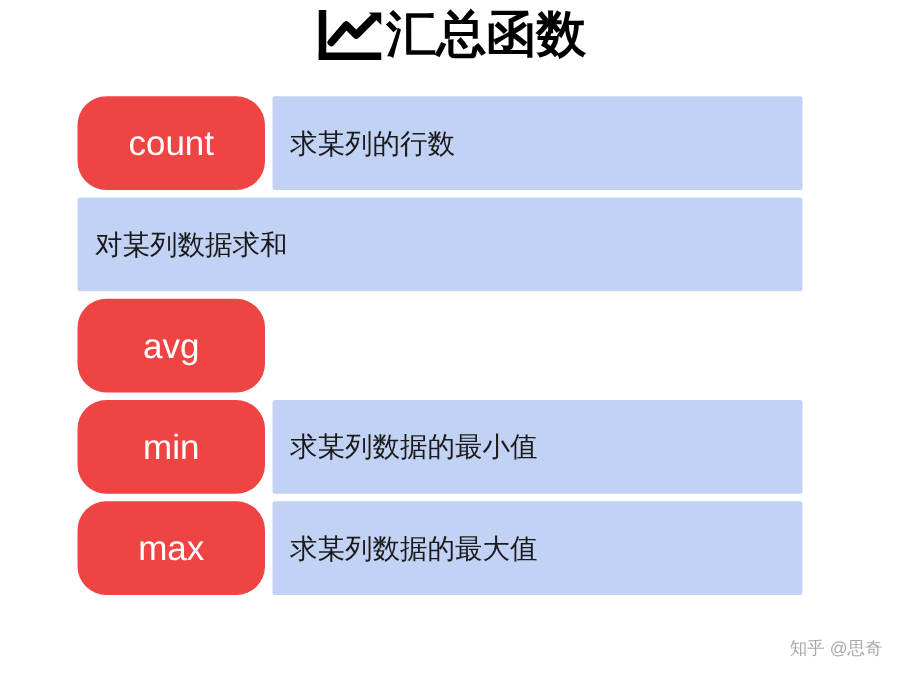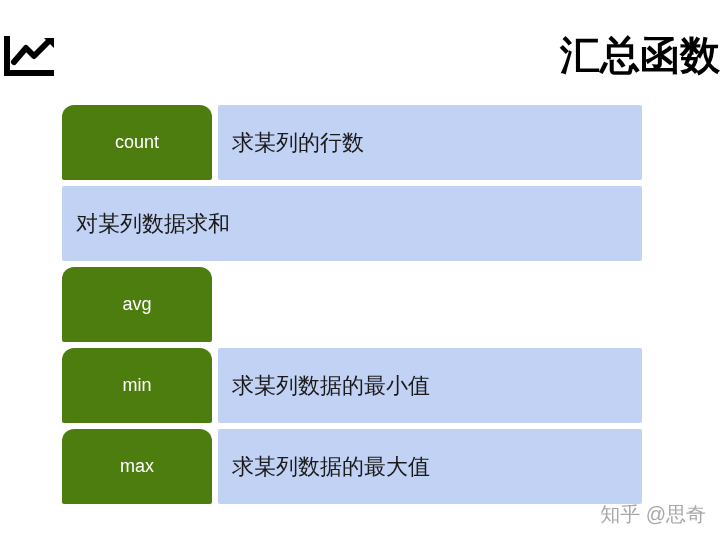--- a/index.html
+++ b/index.html
@@ -7,70 +7,70 @@
       width: 720px;
       height: 540px;
       background: #fff;
       font-family: "Microsoft YaHei", "PingFang SC", sans-serif;
       position: relative;
       overflow: hidden;
     }
     .header {
       display: flex;
       align-items: center;
-      justify-content: space-between;
-      padding-top: 28px;
+      justify-content: center;
       padding-bottom: 22px;
     }
     .header svg { display: block; }
     .header-title {
       font-size: 40px;
       font-weight: 700;
       color: #000;
     }
     .table {
       width: 580px;
       margin-left: 62px;
     }
     .row {
       display: flex;
       height: 75px;
       margin-bottom: 6px;
     }
     .cell-left {
       width: 150px;
-      background: #4d7c0f;
+      background: #ef4444;
       color: #fff;
-      font-size: 18px;
+      font-size: 28px;
       font-weight: 300;
       display: flex;
       align-items: center;
       justify-content: center;
       border-top-left-radius: 12px;
       border-top-right-radius: 12px;
       border-bottom-left-radius: 2px;
       border-bottom-right-radius: 2px;
       margin-right: 6px;
+      border-radius: 23px;
     }
     .cell-right {
       flex: 1;
       background: #c2d2f4;
       color: #1a1a1a;
       font-size: 22px;
       display: flex;
       align-items: center;
       padding-left: 14px;
       border-radius: 2px;
     }
     .watermark {
       position: absolute;
       bottom: 12px;
       right: 14px;
       color: rgba(120,120,120,0.65);
-      font-size: 20px;
+      font-size: 14px;
     }
   </style>
 </head>
 <body>
 
 <div class="header">
   <span>
     <svg width="58" height="48" viewBox="0 0 58 48">
       <rect x="4" y="4" width="6" height="40" fill="#000"></rect>
       <rect x="4" y="38" width="50" height="6" fill="#000"></rect>

